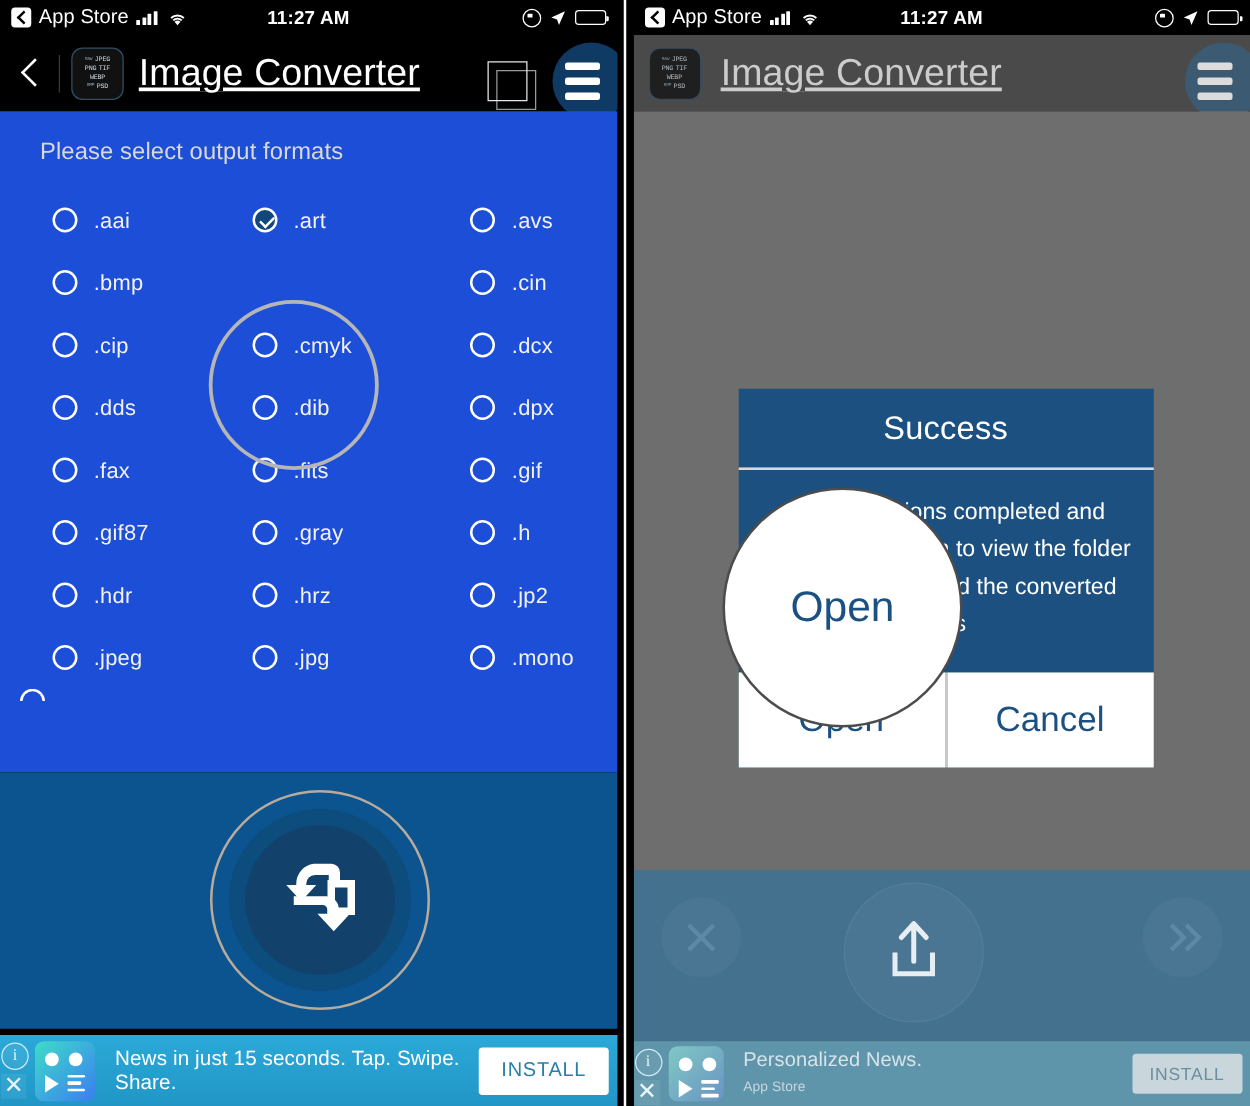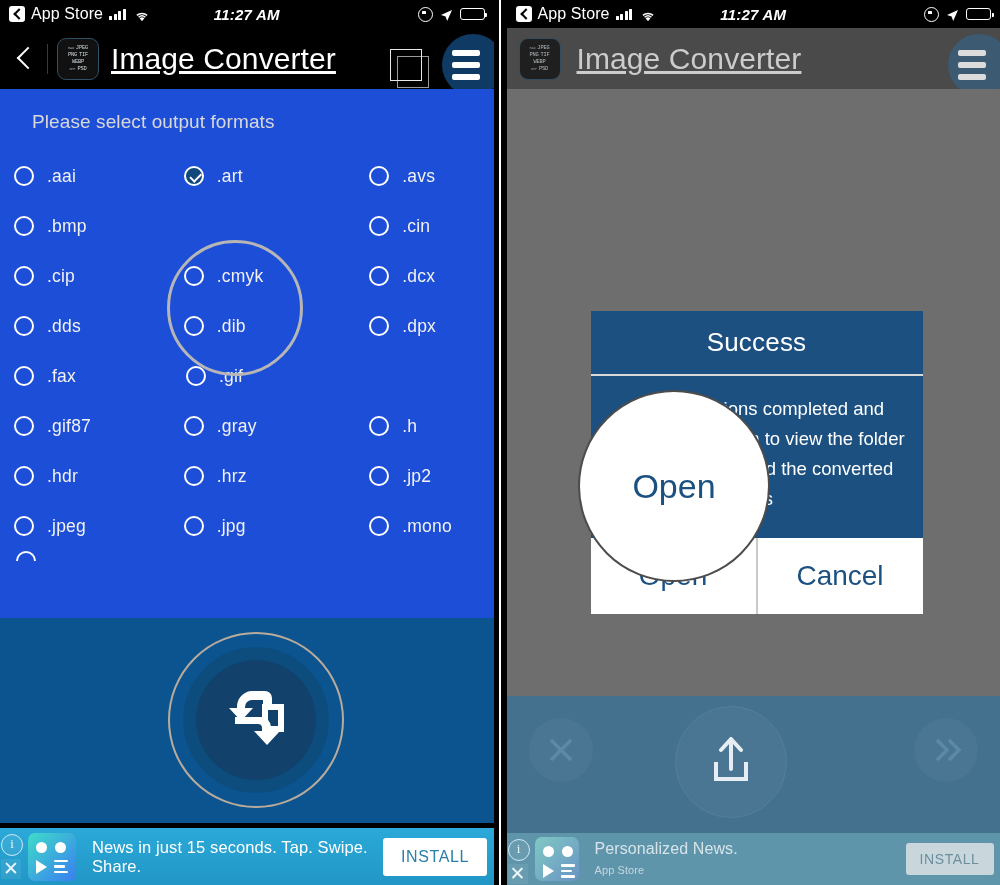--- a/index.html
+++ b/index.html
@@ -19,21 +19,21 @@
            border-left:2px solid #000;border-bottom:2px solid #000;transform:rotate(45deg);}
   .sb-appname{font-size:16px;letter-spacing:.1px;}
   .sb-bars{display:flex;align-items:flex-end;gap:1.5px;height:11px;}
   .sb-bars i{display:block;width:3px;background:#fff;border-radius:.5px;}
   .sb-bars i:nth-child(1){height:4px;}
   .sb-bars i:nth-child(2){height:6px;}
   .sb-bars i:nth-child(3){height:8.5px;}
   .sb-bars i:nth-child(4){height:11px;}
   .sb-wifi{width:16px;height:12px;position:relative;margin-left:2px;}
   .sb-time{position:absolute;left:0;right:0;text-align:center;font-size:15px;font-weight:600;
-           letter-spacing:.2px;pointer-events:none;font-style:italic;}
+           letter-spacing:.2px;pointer-events:none;}
   .sb-right{margin-left:auto;display:flex;align-items:center;gap:7px;}
   .sb-rot{width:13px;height:13px;border:1.5px solid #fff;border-radius:50%;position:relative;}
   .sb-rot:after{content:"";position:absolute;left:3.2px;top:3.2px;width:4.2px;height:3.4px;
            background:#fff;border-radius:.5px;}
   .sb-loc{width:13px;height:13px;position:relative;}
   .sb-batt{width:25px;height:12px;border:1.4px solid #fff;border-radius:3px;position:relative;
            box-sizing:border-box;padding:1.4px;}
   .sb-batt:after{content:"";position:absolute;right:-3.5px;top:3.5px;width:2px;height:4px;
            background:#fff;border-radius:0 1px 1px 0;}
   .sb-batt .fill{height:100%;width:48%;background:#fff;border-radius:1px;}
@@ -60,21 +60,21 @@
            border:1.6px solid #9a9a9a;}
   .menubtn{position:absolute;right:-10px;top:6px;width:62px;height:62px;border-radius:50%;
            background:#0f3a63;display:flex;flex-direction:column;justify-content:center;
            align-items:center;gap:6px;padding-right:14px;box-sizing:border-box;}
   .menubtn i{display:block;width:28px;height:6px;background:#fff;border-radius:2px;}
 
   
   .formats{position:relative;height:529px;background:#1d4ed8;overflow:hidden;}
   .prompt{color:#d9d9d9;font-size:19px;padding:22px 0 0 32px;letter-spacing:.1px;}
   .grid{position:relative;padding:18px 0 0 0;}
-  .frow{display:flex;height:50px;}
+  .frow{display:flex;height:50px;padding-left:28px;}
   .fitem{display:flex;align-items:center;gap:13px;}
   .fitem.c1{width:186px;padding-left:14px;box-sizing:border-box;}
   .fitem.c2{width:188px;}
   .fitem.c3{width:126px;}
   .radio{width:20px;height:20px;border-radius:50%;border:2px solid #ffffff;
          box-sizing:border-box;flex:0 0 auto;}
   .radio.sel{background:#10477d;border:2px solid #ffffff;position:relative;}
   .radio.sel:after{content:"";position:absolute;left:4.5px;top:5.2px;width:9px;height:4.5px;
          border-left:2.2px solid #fff;border-bottom:2.2px solid #fff;transform:rotate(-45deg);}
   .flabel{color:#f2f2f2;font-size:17.5px;letter-spacing:.2px;}
@@ -278,20 +278,24 @@
           <div class="fitem c3">
               <span class="radio"></span>
               <span class="flabel">.dpx</span>
             </div>
         </div>
         <div class="frow">
           <div class="fitem c1">
               <span class="radio"></span>
               <span class="flabel">.fax</span>
             </div>
+          <div class="fitem c2">
+              <span class="radio"></span>
+              <span class="flabel">.fits</span>
+            </div>
           <div class="fitem c3">
               <span class="radio"></span>
               <span class="flabel">.gif</span>
             </div>
         </div>
         <div class="frow">
           <div class="fitem c1">
               <span class="radio"></span>
               <span class="flabel">.gif87</span>
             </div>

